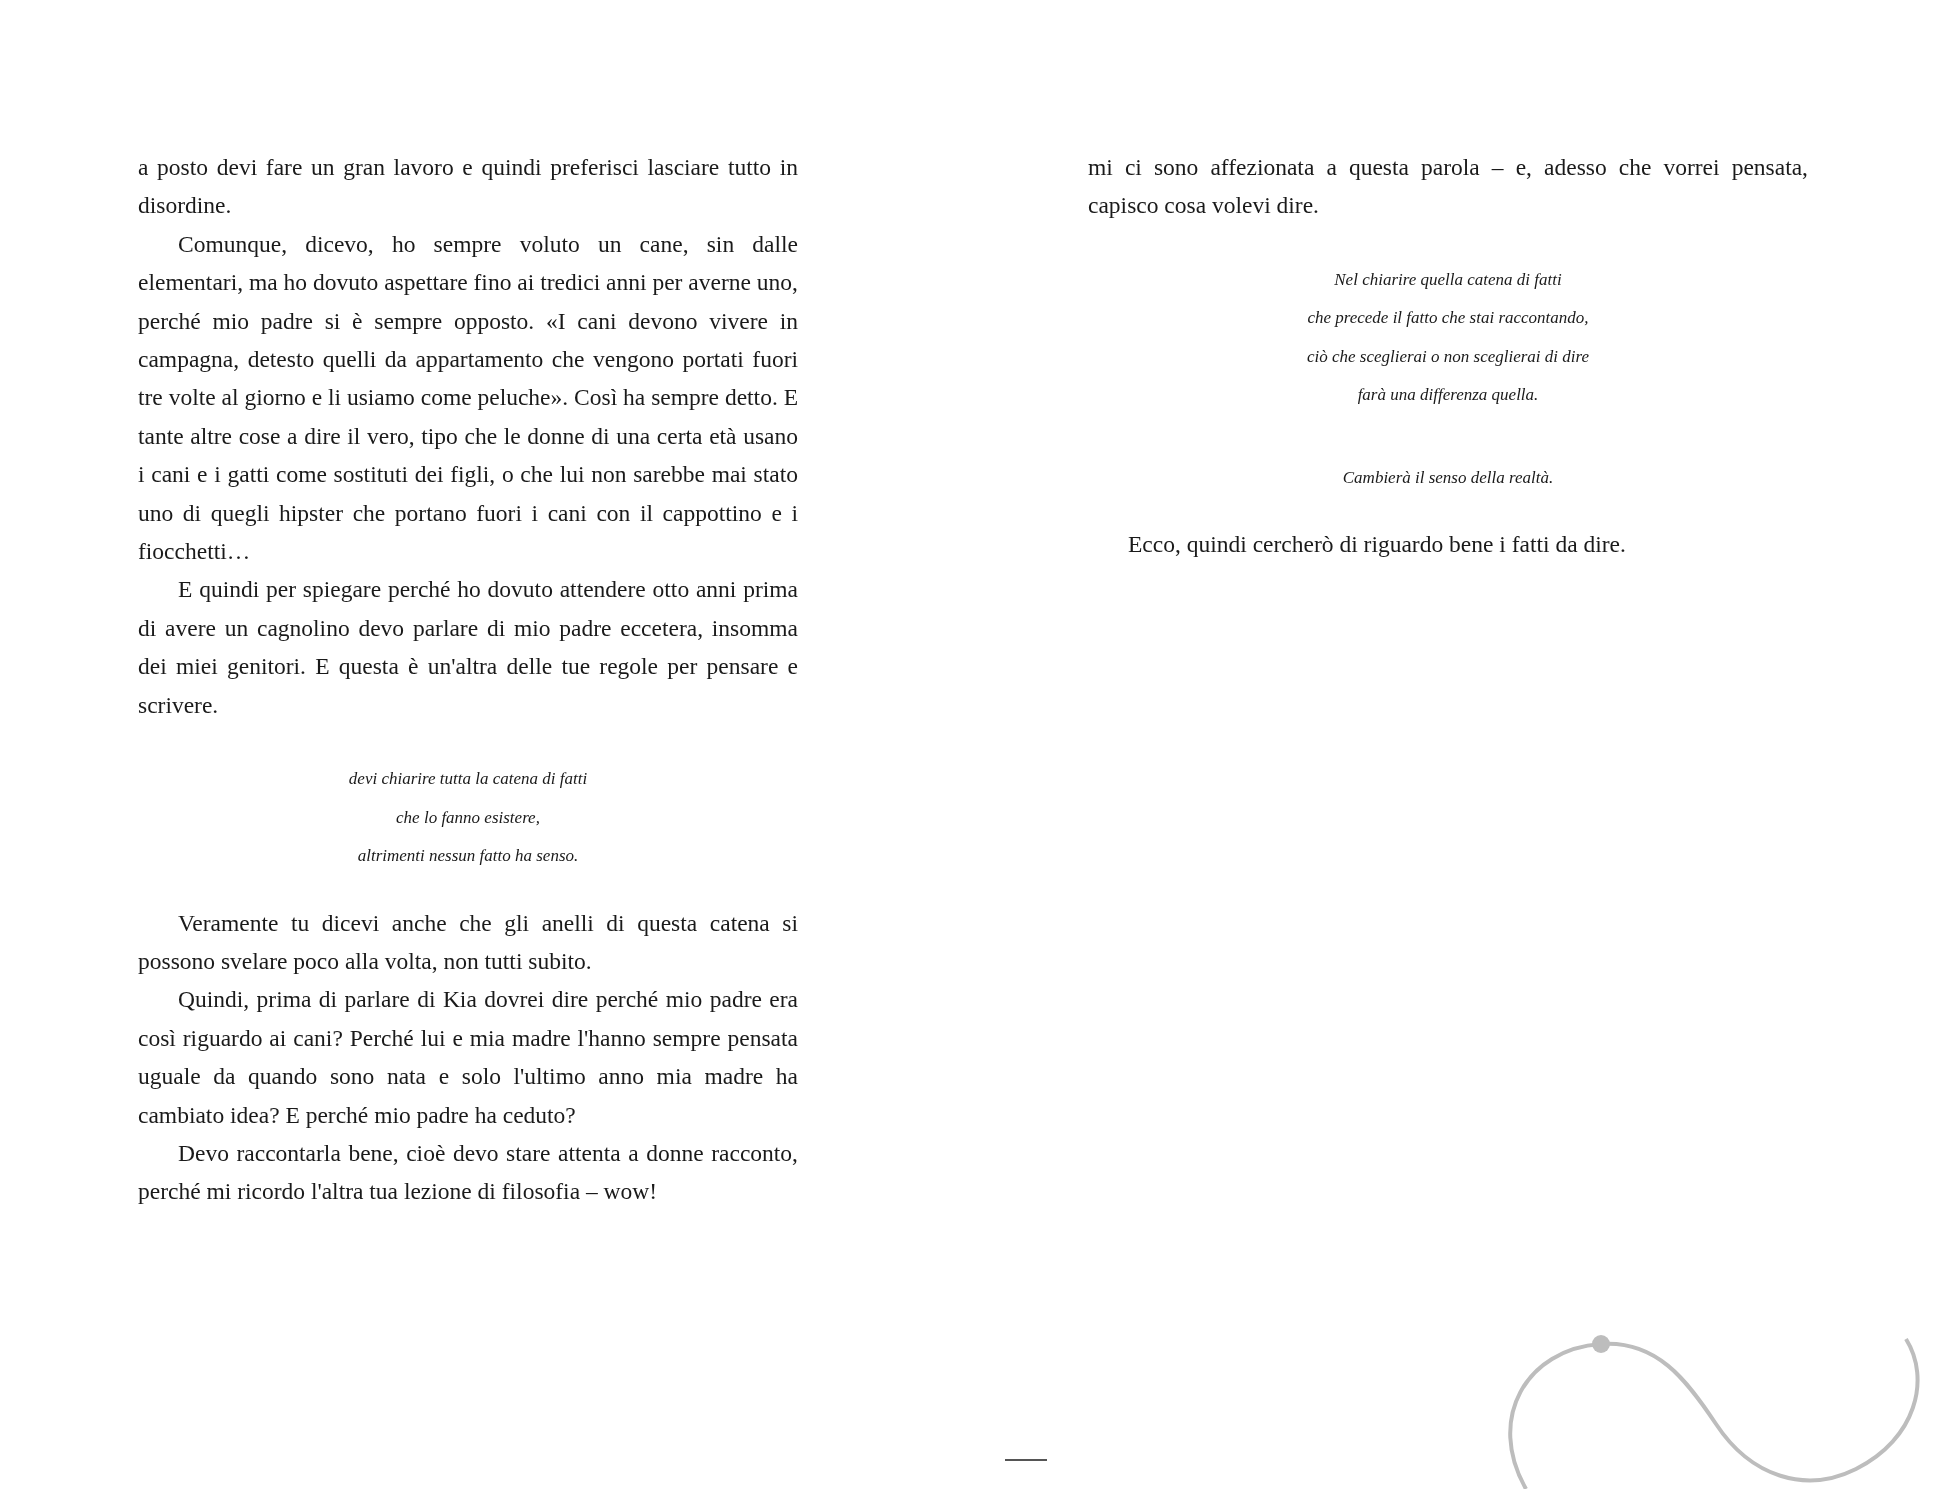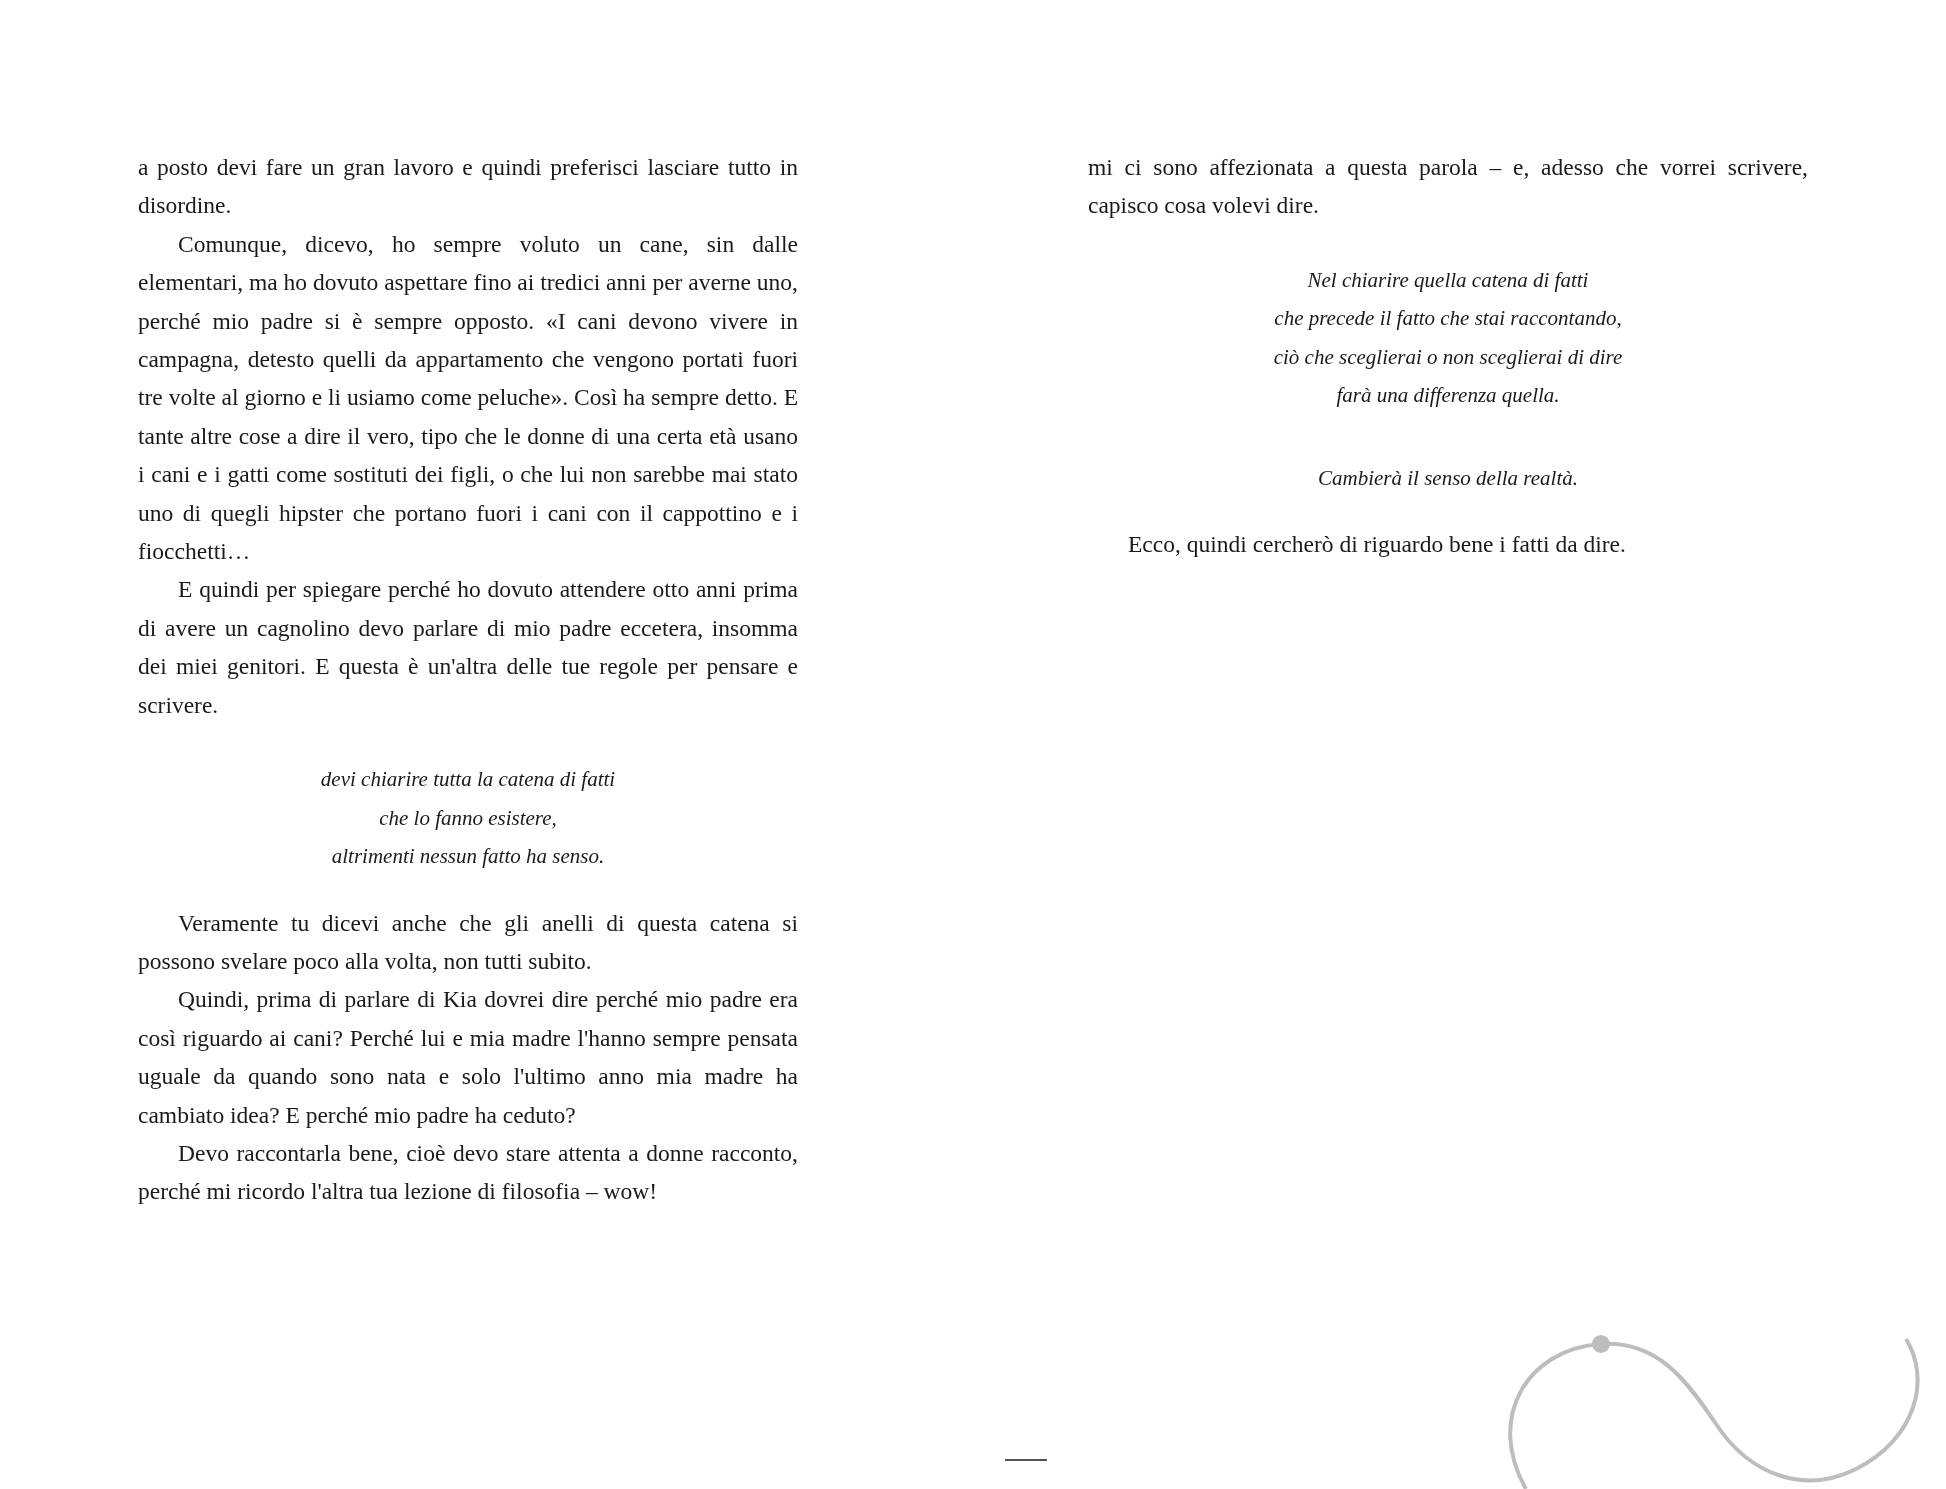--- a/index.html
+++ b/index.html
@@ -49,21 +49,21 @@
   .body-text p {
     margin: 0;
     text-indent: 40px;
   }
   .body-text p.no-indent {
     text-indent: 0;
   }
 
   .verse {
     font-style: italic;
-    font-size: 21px;
+    font-size: 17px;
     line-height: 38.5px;
     text-align: center;
     margin: 36px 0 0 0;
   }
   .verse.tight {
     margin-top: 44px;
   }
   .verse div {
     white-space: nowrap;
   }
@@ -117,21 +117,21 @@
       <p>Quindi, prima di parlare di Kia dovrei dire perché mio padre era così riguardo ai cani? Perché lui e mia madre l'hanno sempre pensata uguale da quando sono nata e solo l'ultimo anno mia madre ha cambiato idea? E perché mio padre ha ceduto?</p>
       <p>Devo raccontarla bene, cioè devo stare attenta a donne racconto, perché mi ricordo l'altra tua lezione di filosofia – wow!</p>
     </div>
 
   </div>
 
   <div class="page-gutter"></div>
 
   <div class="page page-right">
     <div class="body-text">
-      <p class="no-indent">mi ci sono affezionata a questa parola – e, adesso che vorrei scrivere, capisco cosa volevi dire.</p>
+      <p class="no-indent">mi ci sono affezionata a questa parola – e, adesso che vorrei pensata, capisco cosa volevi dire.</p>
     </div>
 
     <div class="verse">
       <div>Nel chiarire quella catena di fatti</div>
       <div>che precede il fatto che stai raccontando,</div>
       <div>ciò che sceglierai o non sceglierai di dire</div>
       <div>farà una differenza quella.</div>
     </div>
 
     <div class="verse tight">

